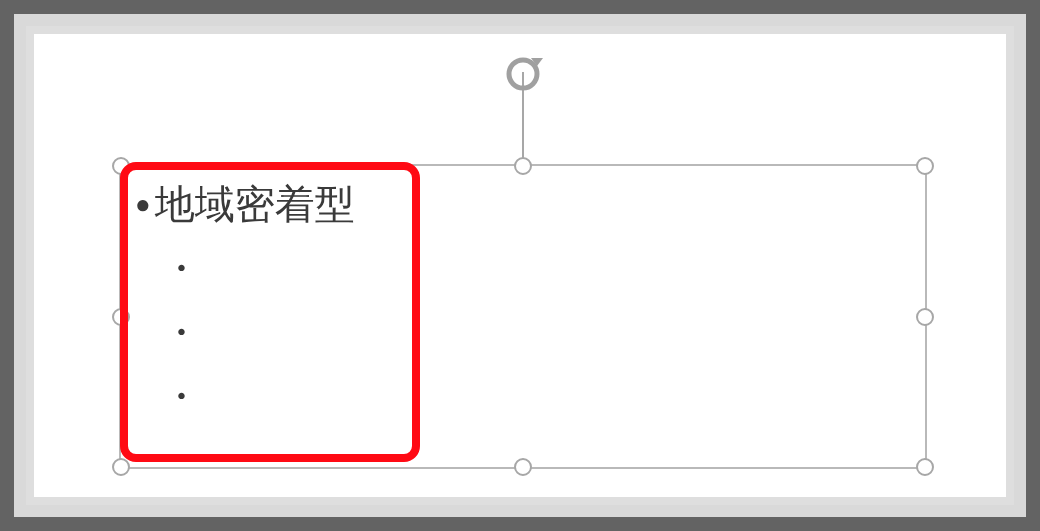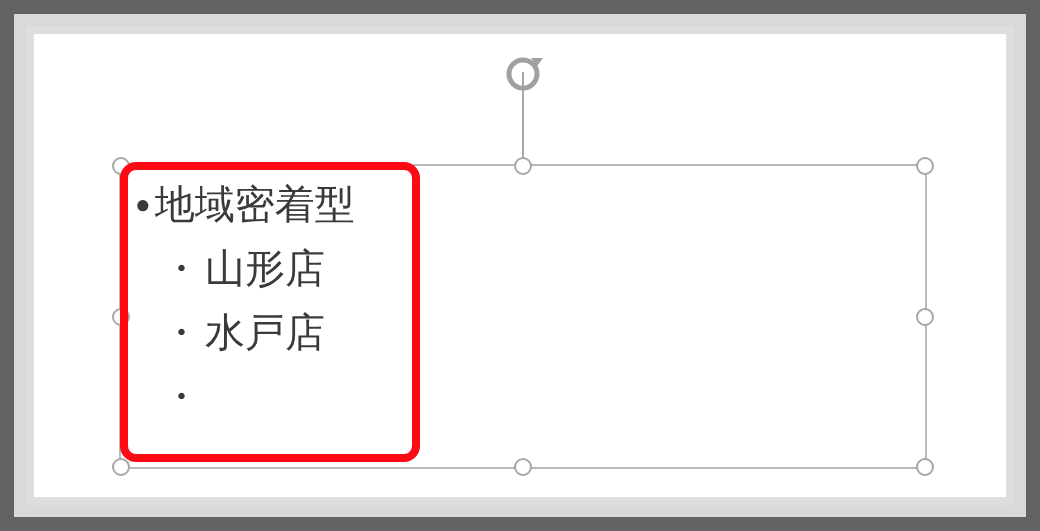--- a/index.html
+++ b/index.html
@@ -140,25 +140,23 @@
           </svg>
         </div>
 
         <div class="content">
           <div class="toprow">
             <span class="bullet-dot">●</span>
             <span>地域密着型</span>
           </div>
           <div class="sub">
             <span class="dot">・</span>
-            <span>山形店</span>
           </div>
           <div class="sub">
             <span class="dot">・</span>
-            <span>水戸店</span>
           </div>
           <div class="sub">
             <span class="dot">・</span>
           </div>
         </div>
 
         <div class="handle h-tl"></div>
         <div class="handle h-tm"></div>
         <div class="handle h-tr"></div>
         <div class="handle h-ml"></div>

